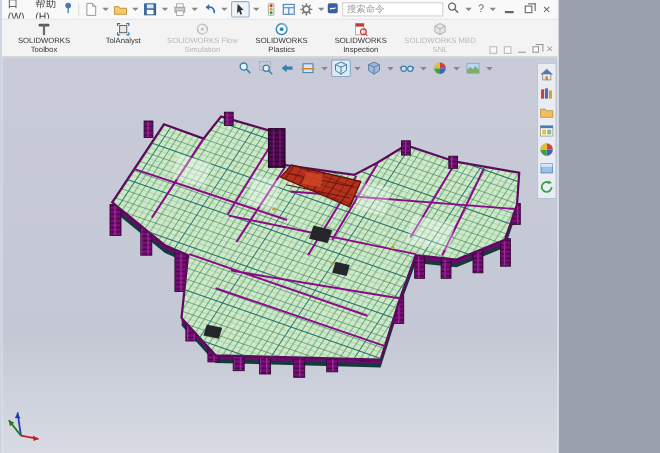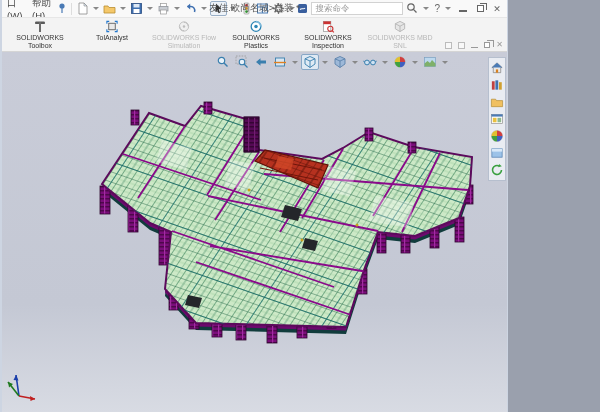--- a/index.html
+++ b/index.html
@@ -131,21 +131,20 @@
         <svg width="13" height="13" viewBox="0 0 13 13">
             <circle cx="6.5" cy="6.5" r="3" fill="none" stroke="#777" stroke-width="1.6"></circle>
             <g stroke="#777" stroke-width="1.3">
               <path d="M6.5 1v2M6.5 10v2M1 6.5h2M10 6.5h2M2.6 2.6l1.4 1.4M9 9l1.4 1.4M10.4 2.6L9 4M4 9l-1.4 1.4"></path>
             </g>
           </svg>
       </span>
         <span class="caret"></span>
     </div>
 
-    <div class="wtitle">友佳.欧尚名城&gt;总装 *</div>
 
     <div class="tright">
       <span>
         <svg width="11" height="11" viewBox="0 0 11 11">
             <rect x="1" y="1" width="9" height="9" rx="1.5" fill="#3a5f9e"></rect>
             <path d="M3 6.5c2-2 3.5.5 5-1.5" stroke="#fff" stroke-width="1.1" fill="none"></path>
           </svg>
       </span>
       <div class="searchbox">
         <span>搜索命令</span>

